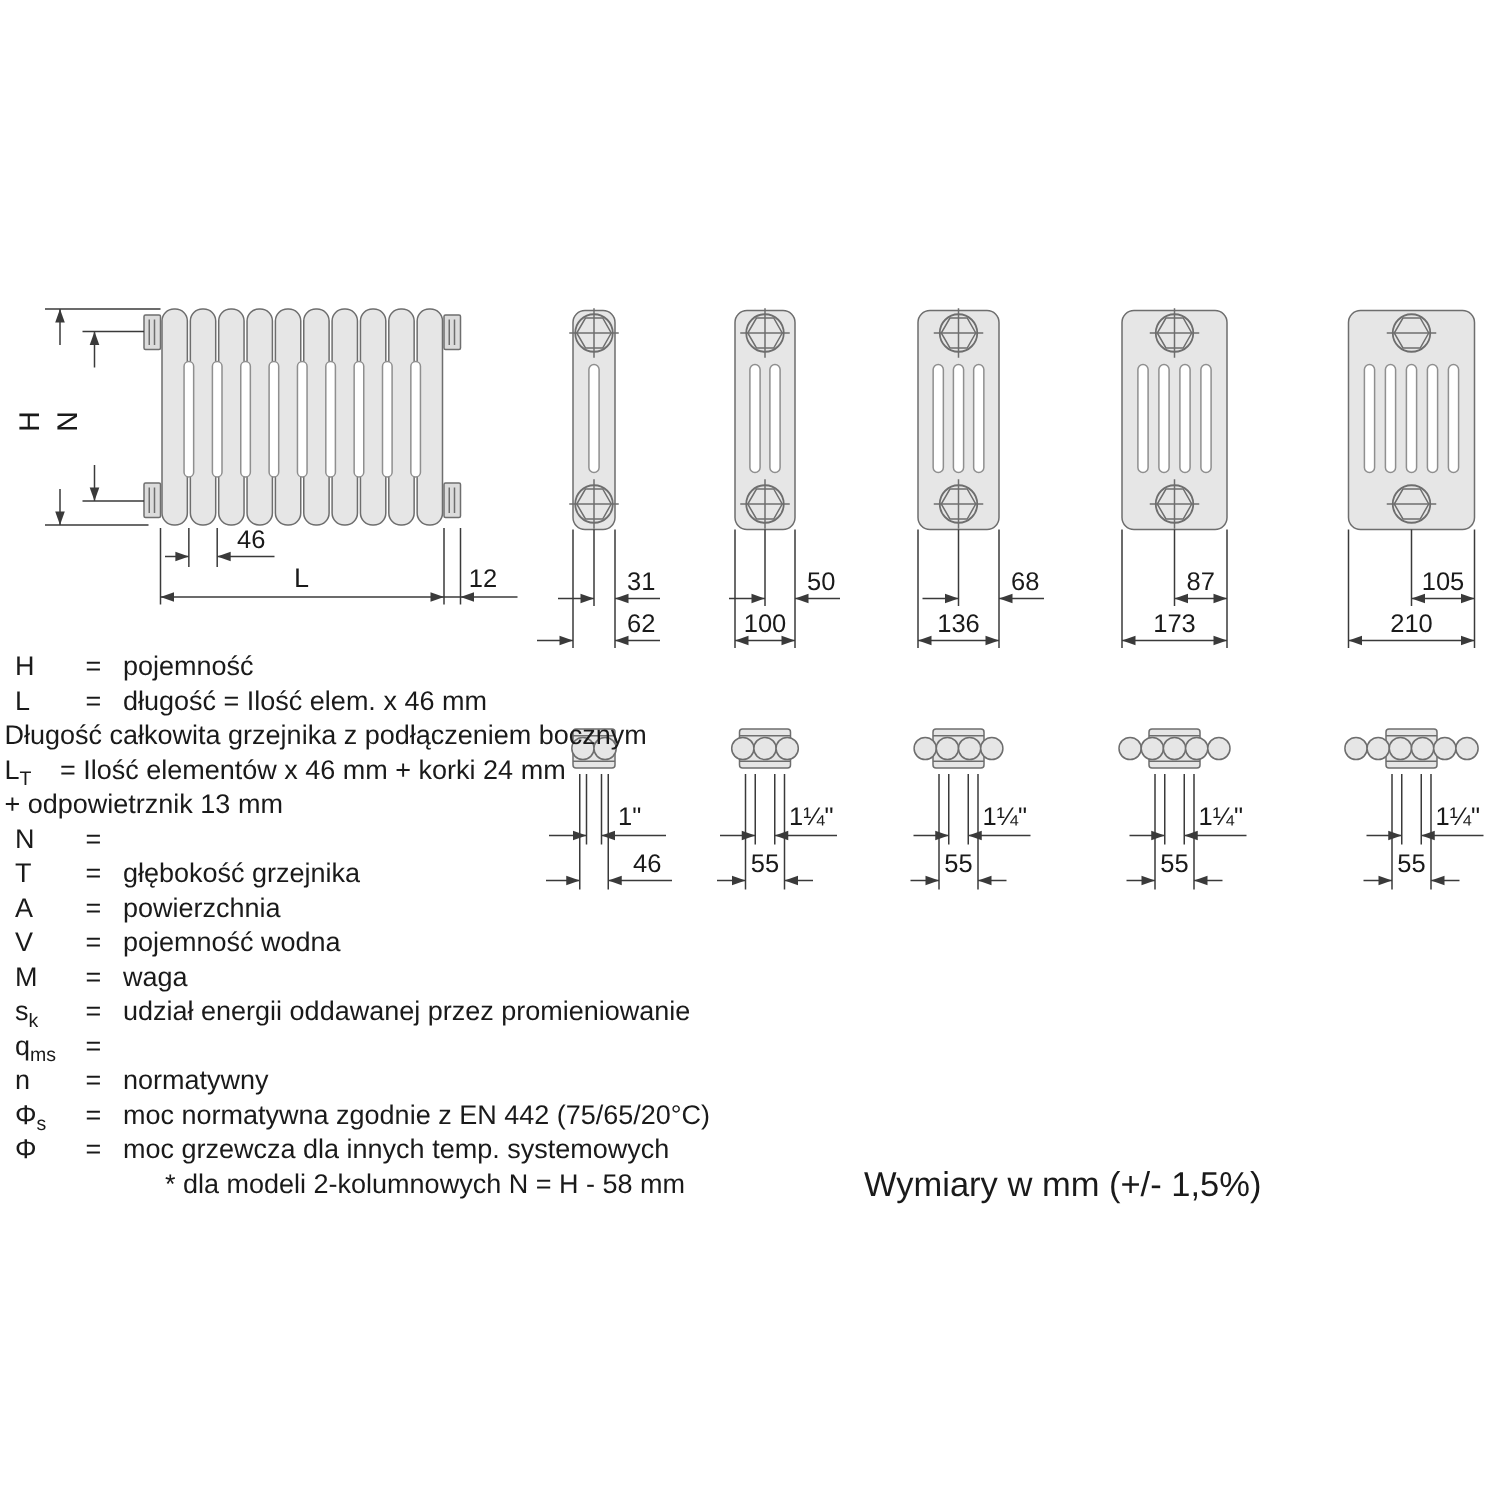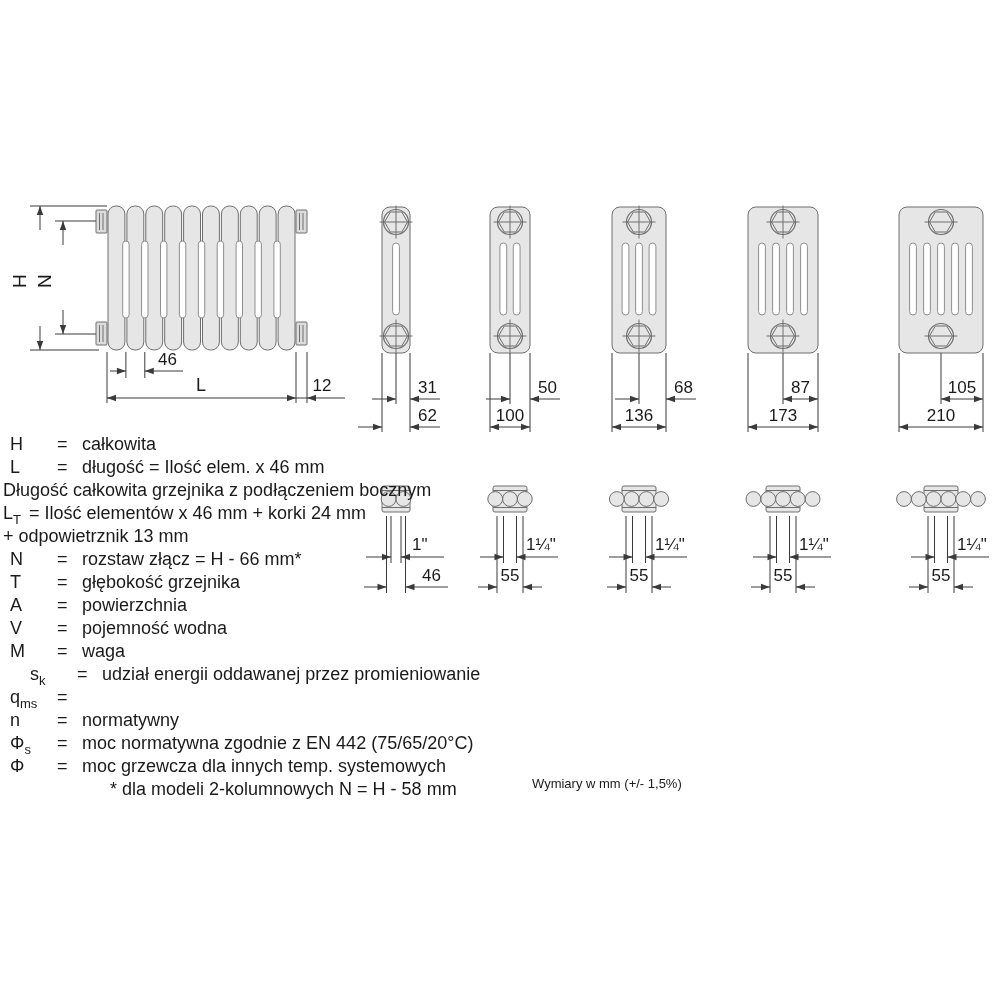--- a/index.html
+++ b/index.html
@@ -7,22 +7,22 @@
         font-family:"Liberation Sans",sans-serif;color:#1a1a1a;}
   #diagram{position:absolute;left:0;top:0;}
   #legend{position:absolute;left:0;top:0;width:480px;height:1000px;font-size:18px;}
   .lrow{position:absolute;left:0;width:480px;height:23px;white-space:nowrap;}
   .sym{position:absolute;left:10px;}
   .eq{position:absolute;left:57px;}
   .desc{position:absolute;left:82px;}
   .para{position:absolute;left:3px;}
   .note{position:absolute;left:72px;margin-left:38px;}
   sub{font-size:13px;}
-  .gap{margin-left:8px;}
-  #footer-note{position:absolute;left:532px;top:776px;font-size:13px;white-space:nowrap;}
+  .gap{margin-left:19px;}
+  #footer-note{position:absolute;left:576px;top:776px;font-size:23px;white-space:nowrap;}
 </style>
 </head>
 <body>
 
 <div class="page">
   <svg id="diagram" width="1000" height="1000" viewBox="0 0 1000 1000">
       <g>
         <rect x="108" y="206" width="16.9" height="144" rx="8" fill="#e6e6e6" stroke="#6e6e6e" stroke-width="1"></rect>
         <rect x="126.9" y="206" width="16.9" height="144" rx="8" fill="#e6e6e6" stroke="#6e6e6e" stroke-width="1"></rect>
         <rect x="145.8" y="206" width="16.9" height="144" rx="8" fill="#e6e6e6" stroke="#6e6e6e" stroke-width="1"></rect>
@@ -396,40 +396,39 @@
           <line x1="954" y1="587" x2="973" y2="587" stroke="#3a3a3a" stroke-width="1"></line>
           <polygon points="954,587 963,583.8 963,590.2" fill="#3a3a3a"></polygon>
           <text x="941" y="581" fill="#1a1a1a" font-size="17" text-anchor="middle">55</text>
         </g>
       </g>
     </svg>
   <div id="legend">
       <div class="lrow" style="top: 434px;">
         <span class="sym"><b style="font-weight: normal;">H</b></span>
         <span class="eq">=</span>
-        <span class="desc">całkowita</span>
+        <span class="desc">pojemność</span>
       </div>
       <div class="lrow" style="top: 457px;">
         <span class="sym"><b style="font-weight: normal;">L</b></span>
         <span class="eq">=</span>
         <span class="desc">długość = Ilość elem. x 46 mm</span>
       </div>
       <div class="lrow" style="top: 480px;">
         <span class="para">Długość całkowita grzejnika z podłączeniem bocznym</span>
       </div>
       <div class="lrow" style="top: 503px;">
         <span class="para"><b style="font-weight: normal;">L</b><sub>T</sub><span class="gap">= Ilość elementów x 46 mm + korki 24 mm</span></span>
       </div>
       <div class="lrow" style="top: 526px;">
         <span class="para">+ odpowietrznik 13 mm</span>
       </div>
       <div class="lrow" style="top: 549px;">
         <span class="sym"><b style="font-weight: normal;">N</b></span>
         <span class="eq">=</span>
-        <span class="desc">rozstaw złącz = H - 66 mm*</span>
       </div>
       <div class="lrow" style="top: 572px;">
         <span class="sym"><b style="font-weight: normal;">T</b></span>
         <span class="eq">=</span>
         <span class="desc">głębokość grzejnika</span>
       </div>
       <div class="lrow" style="top: 595px;">
         <span class="sym"><b style="font-weight: normal;">A</b></span>
         <span class="eq">=</span>
         <span class="desc">powierzchnia</span>
@@ -437,21 +436,21 @@
       <div class="lrow" style="top: 618px;">
         <span class="sym"><b style="font-weight: normal;">V</b></span>
         <span class="eq">=</span>
         <span class="desc">pojemność wodna</span>
       </div>
       <div class="lrow" style="top: 641px;">
         <span class="sym"><b style="font-weight: normal;">M</b></span>
         <span class="eq">=</span>
         <span class="desc">waga</span>
       </div>
-      <div class="lrow" style="top: 664px; margin-left: 20px;">
+      <div class="lrow" style="top: 664px;">
         <span class="sym"><b style="font-weight: normal;">s</b><sub>k</sub></span>
         <span class="eq">=</span>
         <span class="desc">udział energii oddawanej przez promieniowanie</span>
       </div>
       <div class="lrow" style="top: 687px;">
         <span class="sym"><b style="font-weight: normal;">q</b><sub>ms</sub></span>
         <span class="eq">=</span>
       </div>
       <div class="lrow" style="top: 710px;">
         <span class="sym"><b style="font-weight: normal;">n</b></span>

